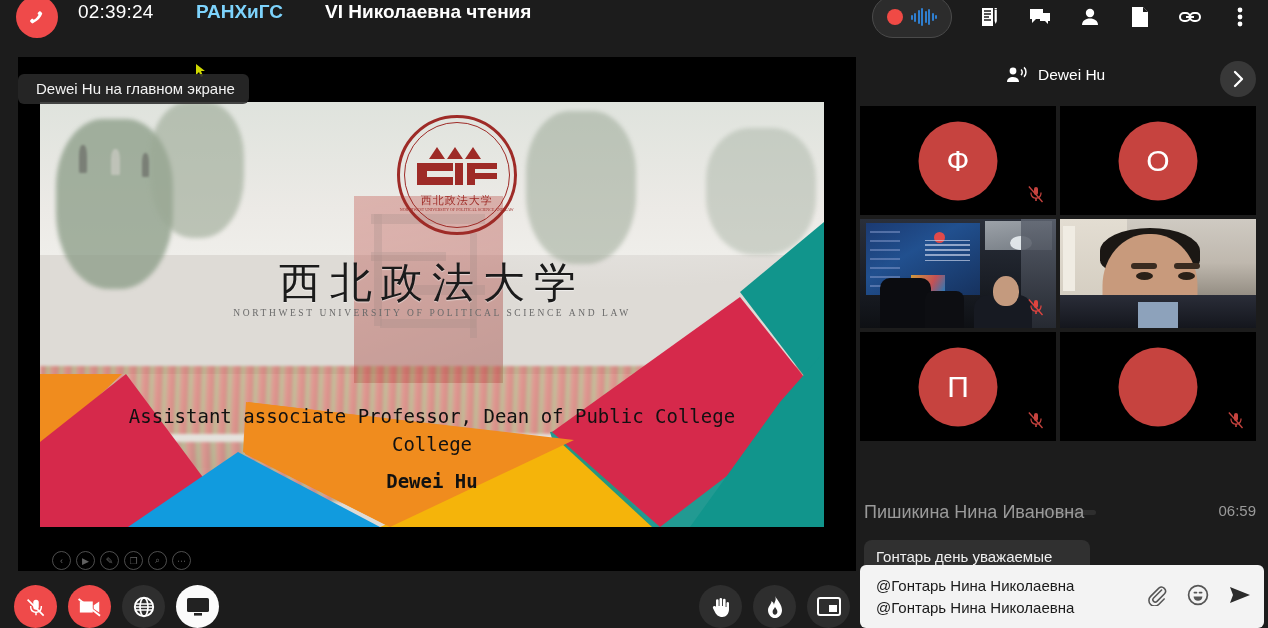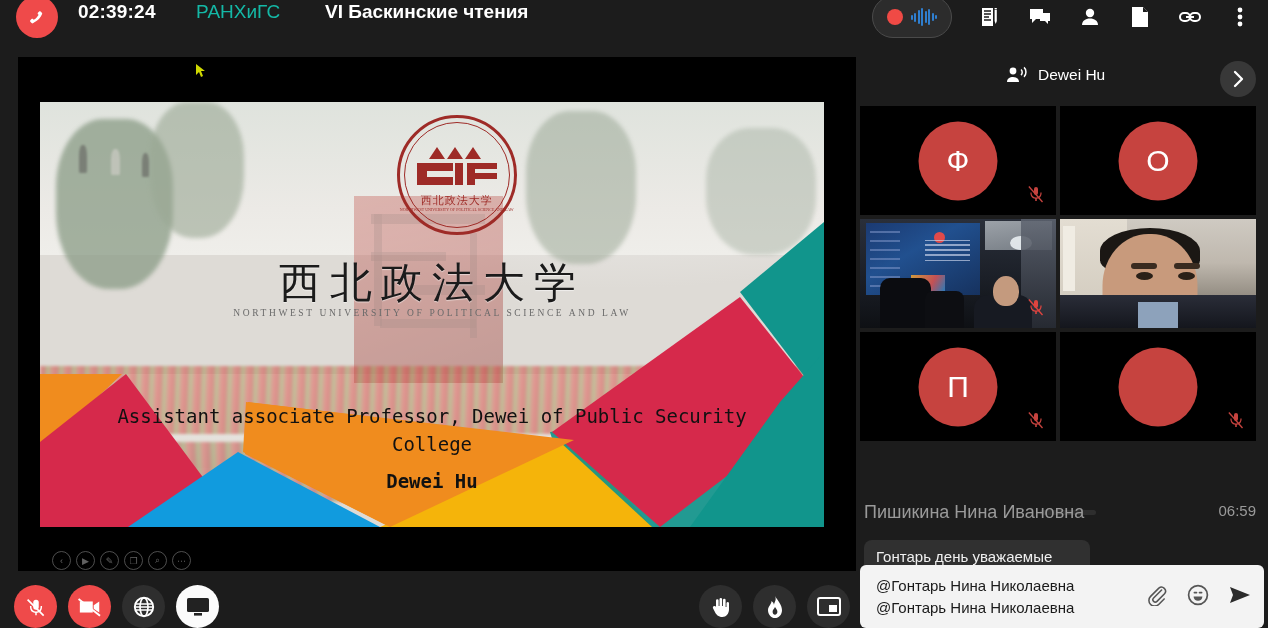--- a/index.html
+++ b/index.html
@@ -14,23 +14,23 @@
   
   .topbar { position: absolute; left: 0; top: 0; width: 1268px; height: 44px; background: #1c1c1c; }
   .hangup {
     position: absolute; left: 16px; top: -4px; width: 42px; height: 42px;
     border-radius: 50%; background: #ef4a4a;
     display: flex; align-items: center; justify-content: center;
   }
   .hangup svg { width: 22px; height: 22px; }
   .meeting-time {
     position: absolute; left: 78px; top: 1px;
-    font-size: 19px; font-weight: bold; color: #fff; letter-spacing: .2px;
-  }
-  .org-name { position: absolute; left: 196px; top: 1px; font-size: 19px; font-weight: normal; color: #14b8a6; }
+    font-size: 19px; font-weight: normal; color: #fff; letter-spacing: .2px;
+  }
+  .org-name { position: absolute; left: 196px; top: 1px; font-size: 19px; font-weight: bold; color: #7dd3fc; }
   .meeting-title { position: absolute; left: 325px; top: 1px; font-size: 19px; font-weight: bold; color: #fff; }
 
   .rec-pill {
     position: absolute; left: 872px; top: -4px; width: 80px; height: 42px;
     border-radius: 21px; background: #2c2c2c; border: 1px solid #4a4a4a;
     display: flex; align-items: center; justify-content: center; gap: 8px;
   }
   .rec-dot { width: 16px; height: 16px; border-radius: 50%; background: #f04a45; }
   .wave { display: flex; align-items: center; gap: 1.5px; height: 18px; }
   .wave i { display: block; width: 2px; background: #2f7fd0; border-radius: 1px; }
@@ -207,21 +207,21 @@
 <div id="app">
 
   <div class="topbar">
     <div class="hangup">
       <svg viewBox="0 0 24 24">
         <path d="M12 9c-2.3 0-4.4.5-6.2 1.3-.5.2-.8.7-.8 1.2v2c0 .6.5 1.1 1.1 1.1h1.9c.6 0 1.1-.5 1.1-1.1v-1.1c1.6-.5 3.3-.5 3.8-.5s2.2 0 3.8.5v1.1c0 .6.5 1.1 1.1 1.1h1.9c.6 0 1.1-.5 1.1-1.1v-2c0-.5-.3-1-.8-1.2C16.4 9.5 14.3 9 12 9z" fill="#fff" transform="rotate(135 12 12)"></path>
       </svg>
     </div>
     <div class="meeting-time">02:39:24</div>
     <div class="org-name">РАНХиГС</div>
-    <div class="meeting-title">VI Баскинские чтения</div>
+    <div class="meeting-title">VI Николаевна чтения</div>
 
     <div class="rec-pill">
       <div class="rec-dot"></div>
       <div class="wave" id="wave">
           <i style="height: 5px;"></i>
           <i style="height: 9px;"></i>
           <i style="height: 14px;"></i>
           <i style="height: 18px;"></i>
           <i style="height: 12px;"></i>
           <i style="height: 16px;"></i>
@@ -323,35 +323,36 @@
         <polygon points="208,300 540,340 350,425 205,352" fill="#F08C1E"></polygon>
         <polygon points="340,425 540,342 612,425" fill="#F5B40A"></polygon>
         <polygon points="510,330 540,425 760,425 730,300" fill="#11958C" opacity=".92"></polygon>
         <polygon points="700,190 784,120 784,300" fill="#11958C"></polygon>
         <polygon points="700,195 784,300 620,425 512,330" fill="#D6294B"></polygon>
         <polygon points="740,300 784,250 784,425 650,425" fill="#11958C"></polygon>
         <polygon points="350,425 520,340 612,425" fill="#F5B40A"></polygon>
         <polygon points="206,300 534,338 350,425 203,350" fill="#F08C1E"></polygon>
       </svg>
 
-      <div class="slide-sub">Assistant associate Professor, Dewei of Public Security College</div>
+      <div class="slide-sub">Assistant associate Professor, Dean of Public College College</div>
       <div class="slide-author">Dewei Hu</div>
     </div>
 
     <div class="media-ctl">
       <span>‹</span>
       <span>▶</span>
       <span>✎</span>
       <span>❐</span>
       <span>⌕</span>
       <span>⋯</span>
     </div>
 
   </div>
 
+  <div class="pin-label">Dewei Hu на главном экране</div>
   <svg class="cursor-arrow" viewBox="0 0 9 13">
     <path d="M0 0 L0 11 L3 8 L5 13 L7 12 L5 7 L9 7 Z" fill="#cfd800"></path>
   </svg>
 
   <div class="bottombar">
     <div class="rbtn red" style="left:14px">
       <svg width="22" height="22" viewBox="0 0 24 24">
         <path d="M12 4a3 3 0 0 1 3 3v5a3 3 0 0 1-6 0V7a3 3 0 0 1 3-3z" fill="#fff"></path>
         <path d="M7 11v1a5 5 0 0 0 10 0v-1h1.6v1a6.6 6.6 0 0 1-5.8 6.5V21h-1.6v-2.5A6.6 6.6 0 0 1 5.4 12v-1z" fill="#fff"></path>
         <path d="M3.5 3.2 L21 20.7 l-1.3 1.3 L2.2 4.5 Z" fill="#fff"></path>

